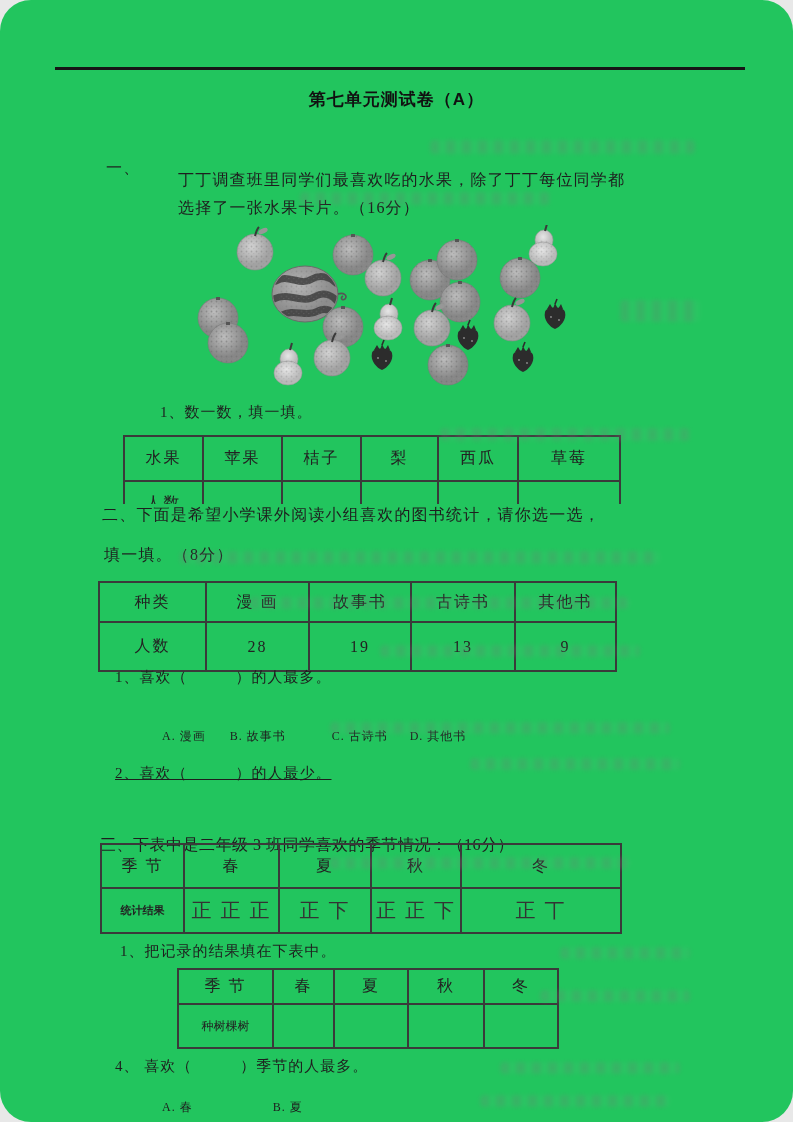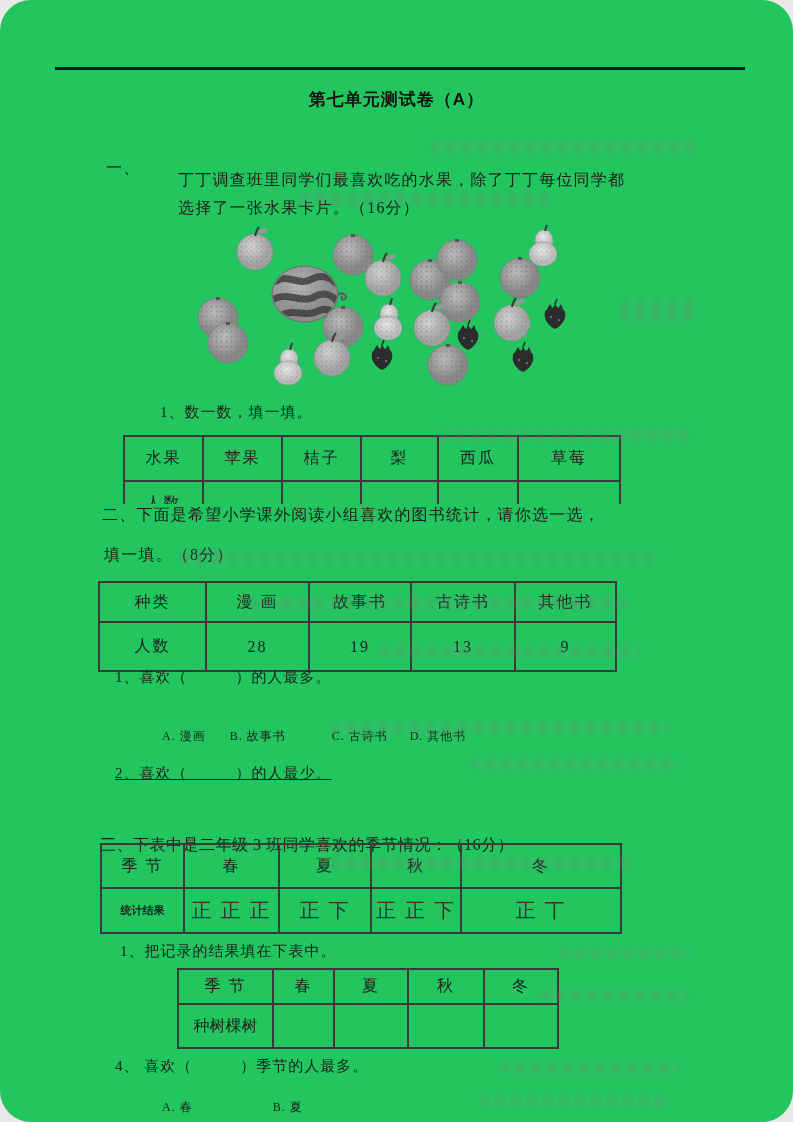--- a/index.html
+++ b/index.html
@@ -319,21 +319,21 @@
       </colgroup>
     <tbody>
         <tr style="height:35px;">
       <td>季 节</td>
       <td>春</td>
       <td>夏</td>
       <td>秋</td>
       <td>冬</td>
     </tr>
     <tr style="height:44px;">
-      <td style="letter-spacing:0;font-size:16px;margin-top:41px;">种树棵树</td>
+      <td style="letter-spacing:0;font-size:12px;margin-top:41px;">种树棵树</td>
       <td></td>
       <td></td>
       <td></td>
       <td></td>
     </tr>
   </tbody>
     </table>
 
   <div class="abs sub-label" style="left:115px;top:1057px;">4、 喜欢（　　　）季节的人最多。</div>
   <div class="abs opt-row" style="left:162px;top:1097px;">

